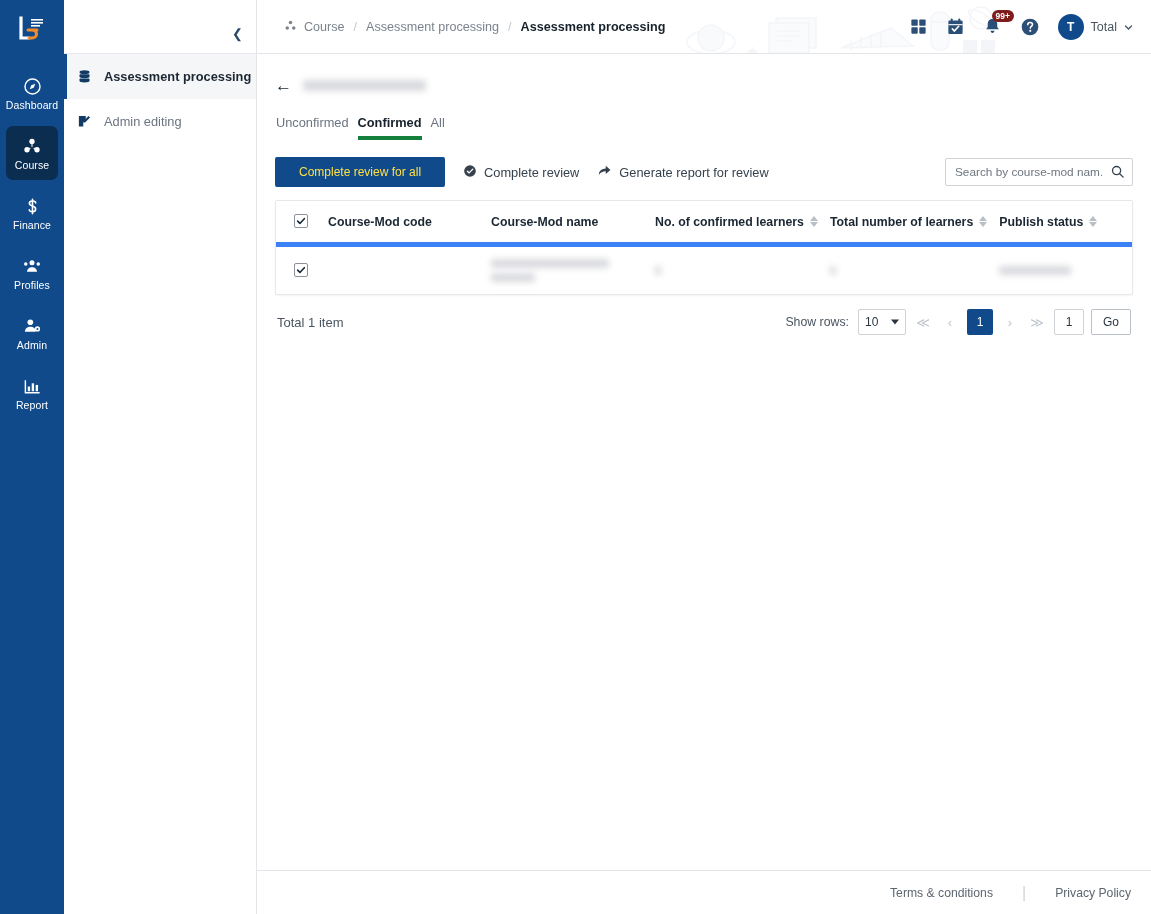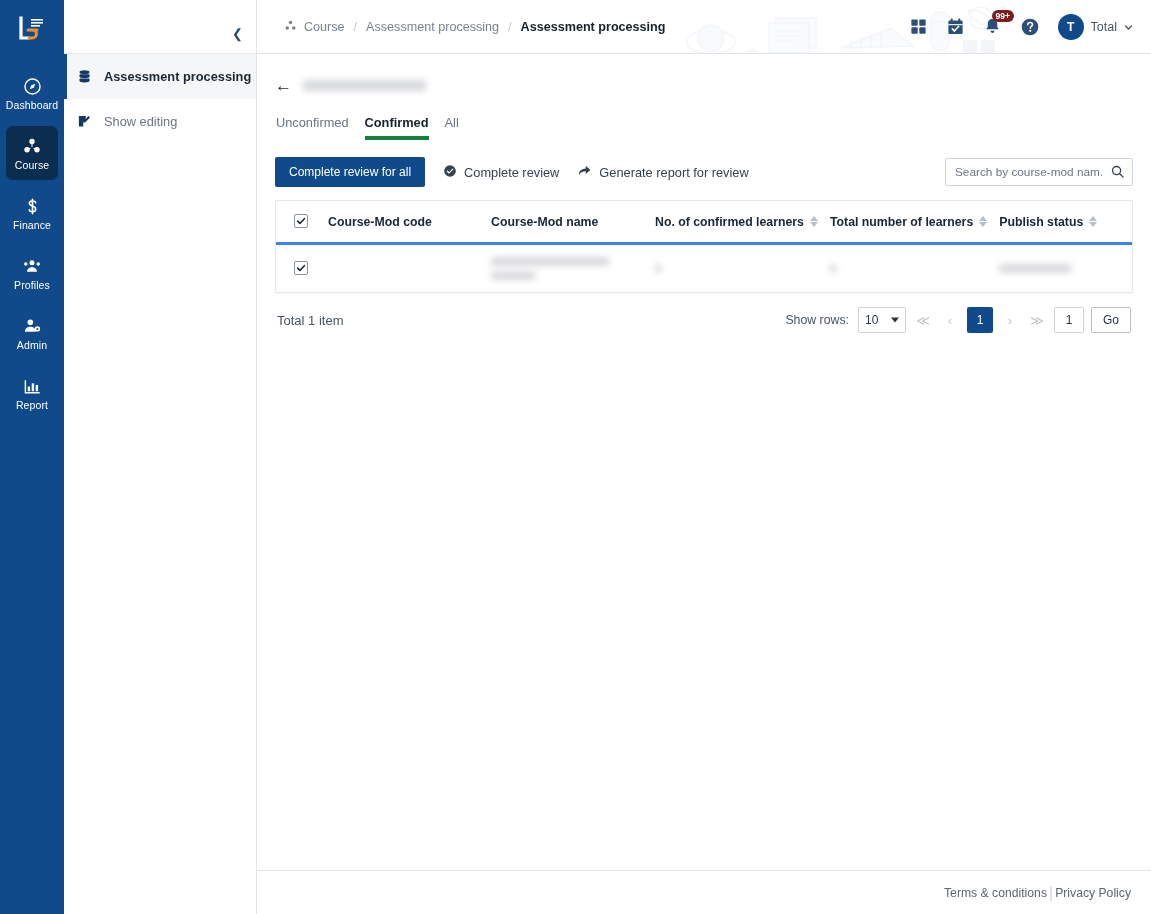--- a/index.html
+++ b/index.html
@@ -90,28 +90,28 @@
   }
   .user-name { font-size: 12.5px; color: #4a5560; }
 
   .content { flex: 1; padding: 18px 18px 0 18px; background: #fff; overflow: hidden; }
 
   .page-head { display: flex; align-items: center; gap: 11px; height: 26px; padding-left: 0; }
   .back-arrow { color: #1b2733; font-size: 17px; cursor: pointer; line-height: 1; }
   .redact { background: #d9dade; border-radius: 2px; filter: blur(3px); }
   .title-redact { width: 123px; height: 11px; }
 
-  .tabs { display: flex; gap: 16px; margin-top: 17px; padding-left: 1px; }
+  .tabs { display: flex; gap: 9px; margin-top: 17px; padding-left: 1px; }
   .tab { font-size: 12.8px; color: #6b7480; padding-bottom: 6px; cursor: pointer; }
   .tab.active { color: #17212b; font-weight: 700; border-bottom: 4px solid #15803d; }
 
   .actionbar { display: flex; align-items: center; margin-top: 17px; gap: 0; }
   .btn-primary {
-    background: #104a8a; color: #ffffff; border: none; border-radius: 2px;
-    font-size: 12px; padding: 8px 14px; cursor: pointer; font-family: inherit;
+    background: #104a8a; color: #fde047; border: none; border-radius: 2px;
+    font-size: 12px; padding: 8px 24px; cursor: pointer; font-family: inherit;
   }
   .act-link {
     display: flex; align-items: center; gap: 7px; margin-left: 18px;
     font-size: 12.8px; color: #35414d; cursor: pointer;
   }
   .search-wrap { margin-left: auto; position: relative; }
   .search-input {
     width: 188px; height: 28px; border: 1px solid #cfd3d8; border-radius: 2px;
     padding: 0 30px 0 9px; font-size: 11.8px; color: #5a636e; font-family: inherit;
     outline: none; background: #fff;
@@ -120,21 +120,21 @@
   .search-ico { position: absolute; right: 8px; top: 6px; color: #35414d; cursor: pointer; }
 
   
   .card {
     margin-top: 13px; border: 1px solid #e6e8ea; border-radius: 2px;
     background: #fff; box-shadow: 0 1px 2px rgba(0,0,0,.05);
   }
   table { width: 100%; border-collapse: collapse; }
   thead th {
     text-align: left; font-size: 12.3px; color: #1b2733; font-weight: 700;
-    padding: 13px 6px; border-bottom: 3px solid #3b82f6; white-space: nowrap; margin-left: 14px;
+    padding: 13px 6px; border-bottom: 5px solid #3b82f6; white-space: nowrap; margin-left: 14px;
   }
   .th-inner { display: flex; align-items: center; gap: 6px; }
   .sort { display: inline-flex; flex-direction: column; gap: 1px; cursor: pointer; }
   .c-check { width: 46px; padding-left: 18px !important; }
   .c-code  { width: 163px; }
   .c-name  { width: 164px; }
   .c-conf  { width: 166px; }
   .c-total { width: 163px; }
   tbody td { padding: 12px 6px; vertical-align: middle; font-size: 12.3px; border-bottom: 1px solid #eef0f1; }
   tbody tr:last-child td { border-bottom: none; }
@@ -171,21 +171,21 @@
   }
   .pg-go {
     height: 26px; padding: 0 11px; border: 1px solid #b9c0c7; border-radius: 2px;
     background: #fff; font-size: 12px; color: #2b3540; cursor: pointer; font-family: inherit;
   }
 
   
   .footer {
     height: 44px; flex: 0 0 44px; border-top: 1px solid #e3e5e8;
     display: flex; align-items: center; justify-content: flex-end;
-    padding-right: 20px; gap: 2px; background: #fff;
+    padding-right: 20px; gap: 29px; background: #fff;
   }
   .foot-link { font-size: 12.2px; color: #5d6670; cursor: pointer; }
   .foot-sep { color: #d0d4d8; }
 </style>
 </head>
 <body>
 
 <div class="app">
 
   <nav class="rail">
@@ -288,21 +288,21 @@
       <span>Assessment processing</span>
     </div>
 
     <div class="sub-item">
       <span class="sub-ico">
         <svg width="15" height="15" viewBox="0 0 24 24" fill="#123a63">
           <path d="M3 3 h11 v6 l-4 4 v7 H3z"></path>
           <path d="M20.8 5.6 l-2.4-2.4 -7.4 7.4 -.9 3.3 3.3-.9z"></path>
         </svg>
       </span>
-      <span>Show editing</span>
+      <span>Admin editing</span>
     </div>
   </nav>
 
   <div class="main">
 
     <header class="topbar">
       <svg class="deco" width="320" height="54" viewBox="0 0 320 54">
         <g fill="none" stroke="#e9edf3" stroke-width="1.6">
           <ellipse cx="30" cy="42" rx="24" ry="12"></ellipse>
             <circle cx="30" cy="38" r="13" fill="#f5f7fa"></circle>

